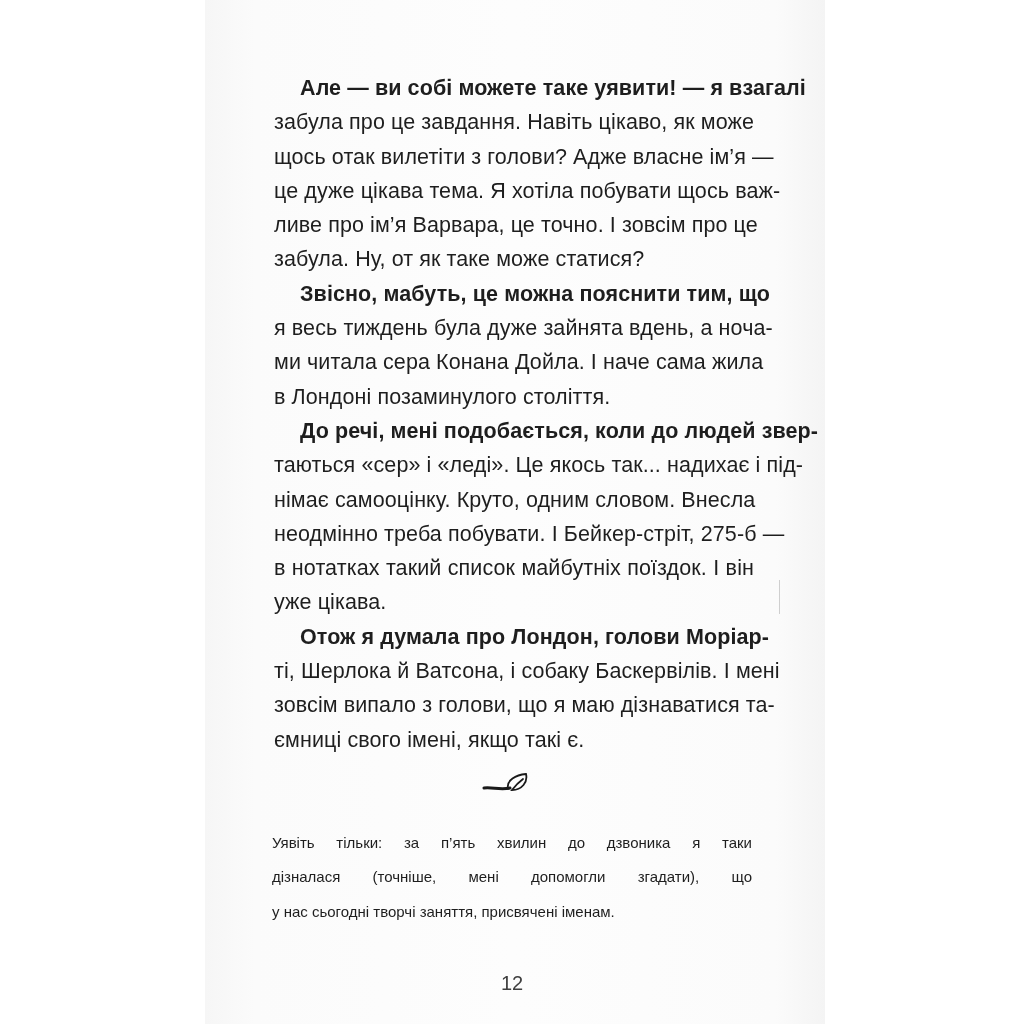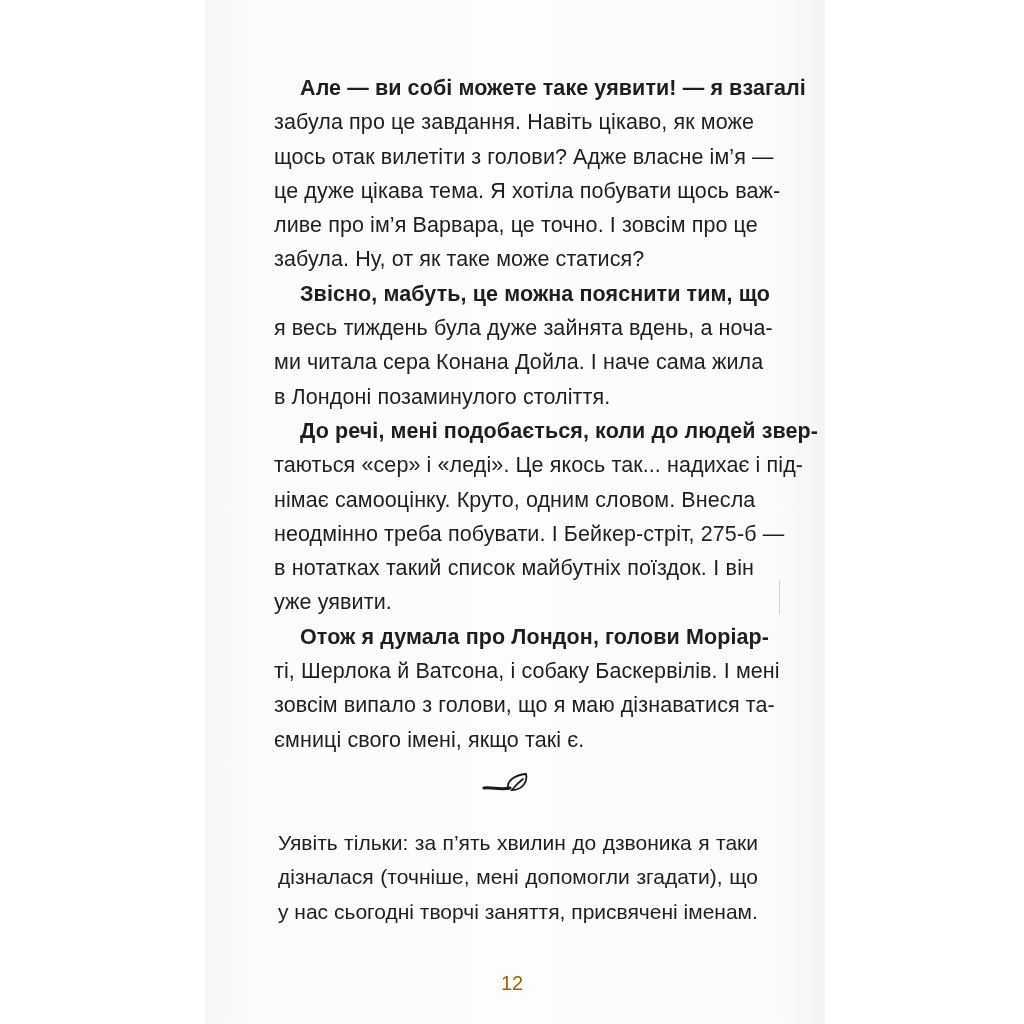--- a/index.html
+++ b/index.html
@@ -29,32 +29,32 @@
     .line { display: block; white-space: nowrap; text-align: justify; text-align-last: justify; }
     .line.last { text-align-last: left; }
     .indent { padding-left: 26px; font-weight: bold; }
     .ornament {
       position: absolute;
       left: 482px; top: 770px;
       width: 60px; height: 28px;
     }
     .after-break {
       position: absolute;
-      left: 278px; top: 826px;
+      left: 272px; top: 826px;
       width: 480px;
-      font-size: 21px;
+      font-size: 15px;
       line-height: 34.3px;
     }
     .page-number {
       position: absolute;
       left: 0; width: 1024px;
       top: 972px;
       text-align: center;
       font-size: 20px;
-      color: #a16207;
+      color: #404040;
     }
     .margin-mark {
       position: absolute;
       left: 779px; top: 580px;
       width: 1px; height: 34px;
       background: #cfcfcf;
     }
   </style>
 </head>
 <body>
@@ -76,21 +76,21 @@
     <span class="line">я весь тиждень була дуже зайнята вдень, а ноча-</span>
     <span class="line">ми читала сера Конана Дойла. І наче сама жила</span>
     <span class="line last">в Лондоні позаминулого століття.</span>
   </p>
   <p class="para">
     <span class="line indent">До речі, мені подобається, коли до людей звер-</span>
     <span class="line">таються «сер» і «леді». Це якось так... надихає і під-</span>
     <span class="line">німає самооцінку. Круто, одним словом. Внесла</span>
     <span class="line">неодмінно треба побувати. І Бейкер-стріт, 275-б —</span>
     <span class="line">в нотатках такий список майбутніх поїздок. І він</span>
-    <span class="line last">уже уявити.</span>
+    <span class="line last">уже цікава.</span>
   </p>
   <p class="para">
     <span class="line indent">Отож я думала про Лондон, голови Моріар-</span>
     <span class="line">ті, Шерлока й Ватсона, і собаку Баскервілів. І мені</span>
     <span class="line">зовсім випало з голови, що я маю дізнаватися та-</span>
     <span class="line last">ємниці свого імені, якщо такі є.</span>
   </p>
 </div>
 
 <div class="ornament">

